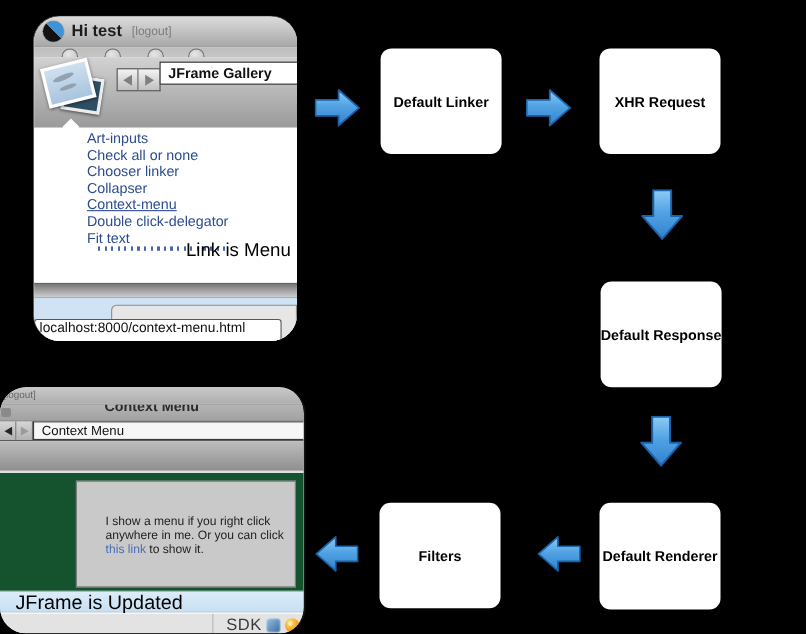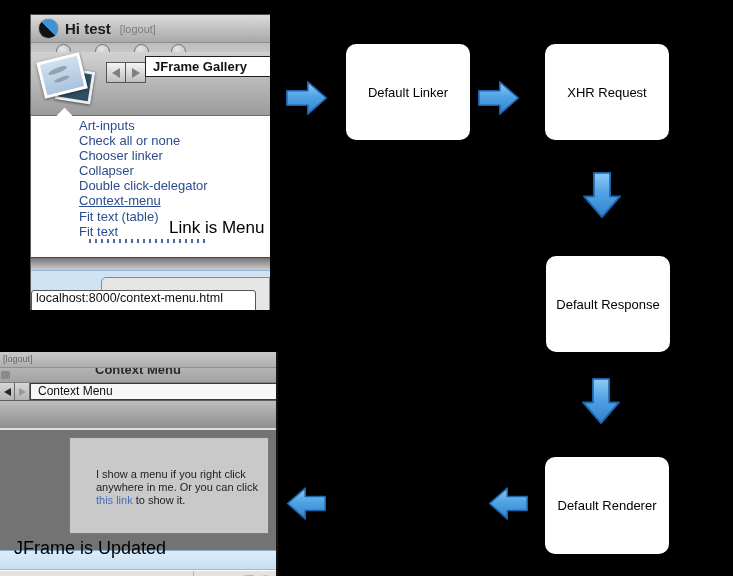--- a/index.html
+++ b/index.html
@@ -1,23 +1,23 @@
 <!DOCTYPE html>
 <html><head>
 <meta charset="utf-8">
 <style>
   html,body{margin:0;padding:0;background:#000;}
   #canvas{position:relative;width:733px;height:576px;background:#000;overflow:hidden;
           font-family:"Liberation Sans",sans-serif;-webkit-font-smoothing:antialiased;}
-  .abs{position:absolute;}
+  .abs{position:absolute;border-radius:24px;}
 
   
-  .flowbox{position:absolute;width:124px;height:96px;background:#fff;border-radius:10px;
+  .flowbox{position:absolute;width:110px;height:96px;background:#fff;border-radius:10px;
            display:flex;align-items:center;justify-content:center;text-align:center;
-           font-size:13px;color:#000;}
+           font-size:13px;color:#000;font-weight:bold;}
   .arrow{position:absolute;}
 
   
   #winTop{left:30px;top:14px;width:240px;height:296px;background:#fff;overflow:hidden;
           border-top:1px solid #4a4a4a;border-left:1px solid #5a5a5a;box-sizing:border-box;}
   .titlebar{height:28px;background:linear-gradient(#dcdcdc,#a8a8a8);display:flex;align-items:center;
             padding-left:8px;border-bottom:1px solid #8d8d8d;box-sizing:border-box;}
   .logo-circle{width:19px;height:19px;border-radius:50%;margin-right:7px;
                background:linear-gradient(to bottom left,#3e93d6 50%,#121212 50%);
                box-shadow:0 0 1px #000;}
@@ -74,21 +74,21 @@
                  font-weight:bold;color:#2a2a2a;}
   .titlerow-blob{position:absolute;left:1px;top:3px;width:9px;height:8px;background:#8a8a8a;border-radius:2px;}
   .toolbar2{height:18px;display:flex;background:#c6c6c6;border-bottom:1px solid #5c5c5c;box-sizing:border-box;}
   .navbtn2{width:15px;height:100%;background:linear-gradient(#d6d6d6,#b2b2b2);border-right:1px solid #6b6b6b;
            display:flex;align-items:center;justify-content:center;box-sizing:border-box;}
   .tri2-left{width:0;height:0;border:4px solid transparent;border-left:none;border-right:7px solid #252525;}
   .tri2-right{width:0;height:0;border:4px solid transparent;border-right:none;border-left:7px solid #9a9a9a;}
   .field2{flex:1;background:#f7f7f7;border:1px solid #3a3a3a;border-right:none;box-sizing:border-box;
           font-size:12px;color:#111;line-height:15px;padding-left:7px;margin:0;}
   .grayband{height:29px;background:linear-gradient(#bdbdbd,#8f8f8f);border-bottom:2px solid #dfdfdf;box-sizing:border-box;}
-  .content2{position:relative;height:120px;background:#737373;}
+  .content2{position:relative;height:107px;background:#14532d;}
   .graybox{position:absolute;left:69px;top:7px;width:200px;height:97px;background:#c9c9c9;
            border:1px solid #787878;box-sizing:border-box;cursor:context-menu;}
   .graybox-text{margin:30px 0 0 26px;font-size:11px;line-height:13px;color:#222;}
   .boxlink{color:#4a6db5;cursor:pointer;}
   .bluestrip2{height:20px;background:linear-gradient(#dcecf9,#c8e0f3);border-top:1px solid #86aed2;
               border-bottom:1px solid #9bb8cc;box-sizing:border-box;}
   .annot2{position:absolute;left:14px;top:186px;font-size:18px;color:#000;white-space:nowrap;z-index:5;}
   .bottombar{height:19px;background:#e3e3e3;border-top:1px solid #fdfdfd;position:relative;box-sizing:border-box;}
   .bb-divider{position:absolute;left:193px;top:0;bottom:0;width:1px;background:#b5b5b5;}
   .bb-right{position:absolute;right:4px;top:2px;display:flex;align-items:center;gap:4px;}
@@ -146,23 +146,22 @@
       </div>
       <div class="gallery-field">JFrame Gallery</div>
       <div class="pointer-diamond"></div>
     </div>
     <div class="contentTop">
       <div class="linklist">
         <div class="linkitem">Art-inputs</div>
         <div class="linkitem">Check all or none</div>
         <div class="linkitem">Chooser linker</div>
         <div class="linkitem">Collapser</div>
+        <div class="linkitem active">Context-menu</div>
         <div class="linkitem">Double click-delegator</div>
-        <div class="linkitem active">Context-menu</div>
-        <div class="linkitem">Fit text (table)</div>
         <div class="linkitem">Fit text</div>
         <div class="clipped-strip"></div>
       </div>
       <div class="annot1">Link is Menu</div>
     </div>
     <div class="dividerTop"></div>
     <div class="bluestripTop">
       <div class="graypanel"></div>
       <div class="url-tooltip">localhost:8000/context-menu.html</div>
     </div>
@@ -197,20 +196,23 @@
   </svg>
 
   <div class="flowbox" style="left:545px;top:457px;height:97px">
     <span>Default Renderer</span>
   </div>
 
   <svg class="arrow" style="left:488px;top:485px" width="40" height="37" viewBox="0 0 52 44">
     <polygon points="51,13 25,13 25,2 2,22 25,42 25,31 51,31" fill="url(#ag)" stroke="#1b62a8" stroke-width="2" stroke-linejoin="round"></polygon>
   </svg>
 
+  <div class="flowbox" style="left:345px;top:457px">
+    <span>Filters</span>
+  </div>
 
   <svg class="arrow" style="left:286px;top:485px" width="40" height="37" viewBox="0 0 52 44">
     <polygon points="51,13 25,13 25,2 2,22 25,42 25,31 51,31" fill="url(#ag)" stroke="#1b62a8" stroke-width="2" stroke-linejoin="round"></polygon>
   </svg>
 
   <div id="winBottom" class="abs">
     <div class="logoutbar">
       <span>[logout]</span>
     </div>
     <div class="titlerow">

